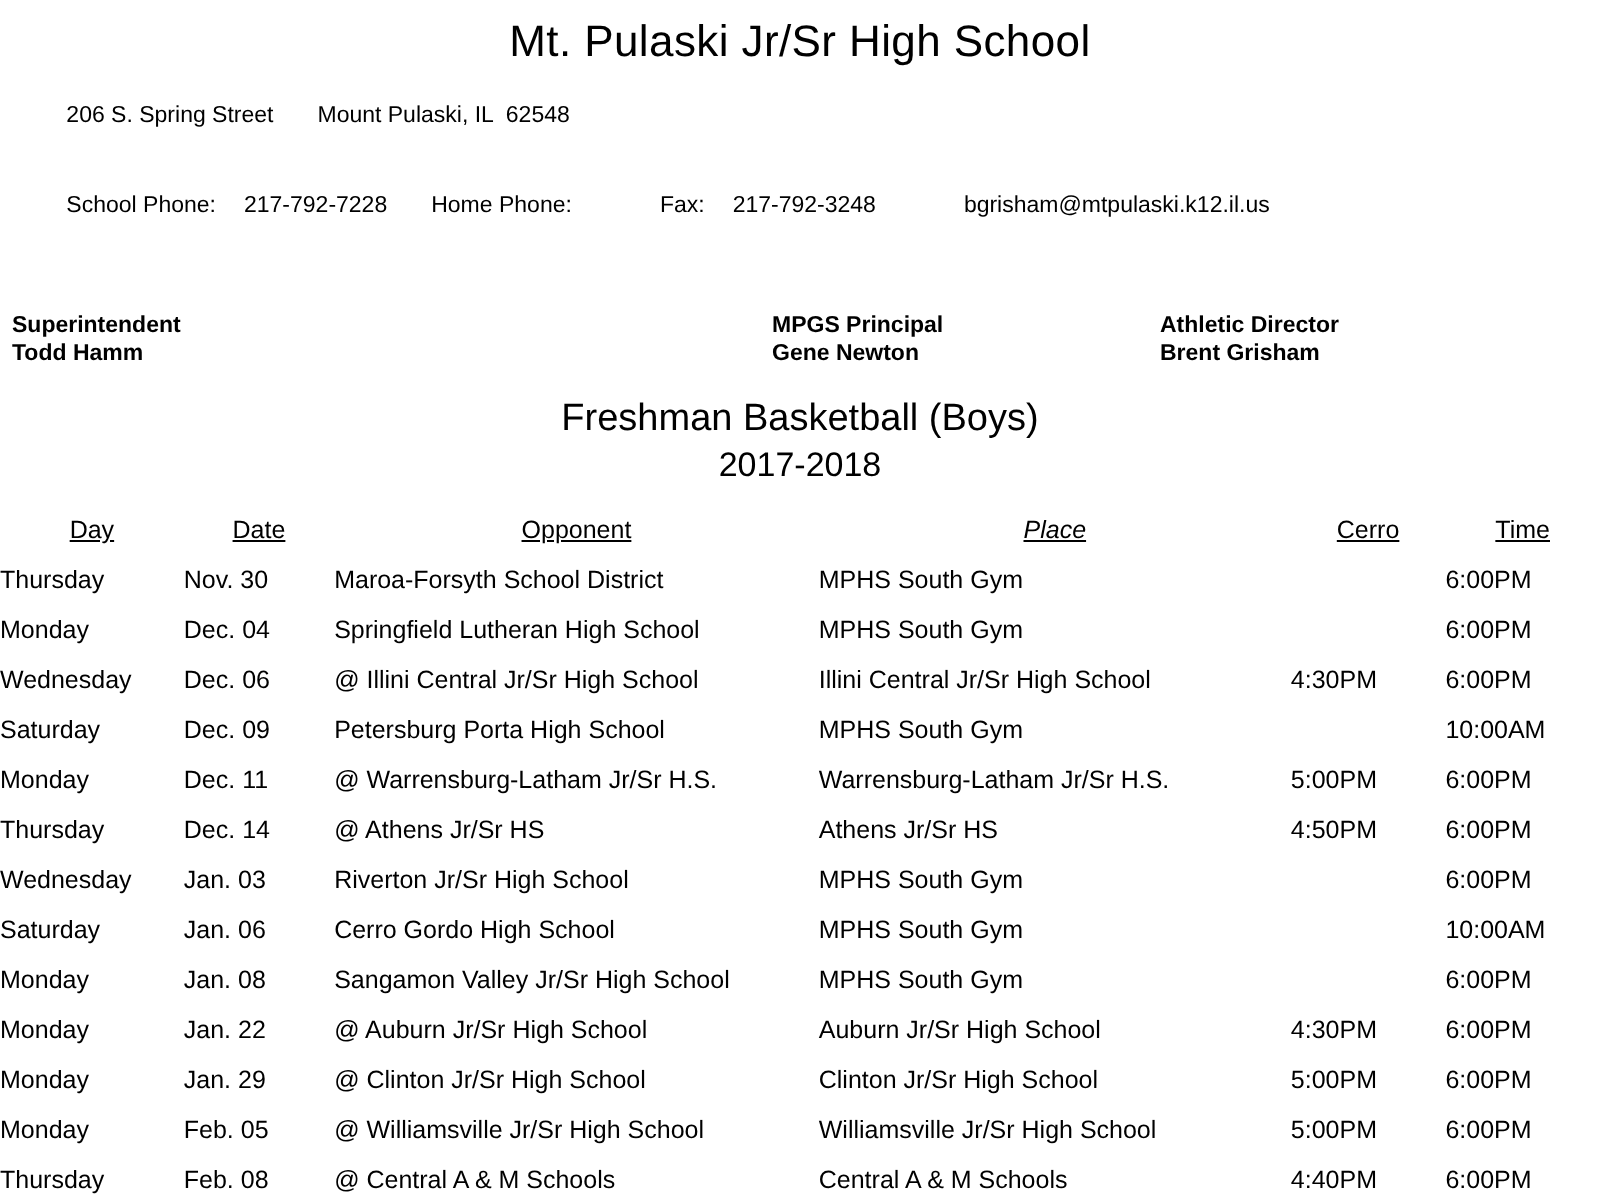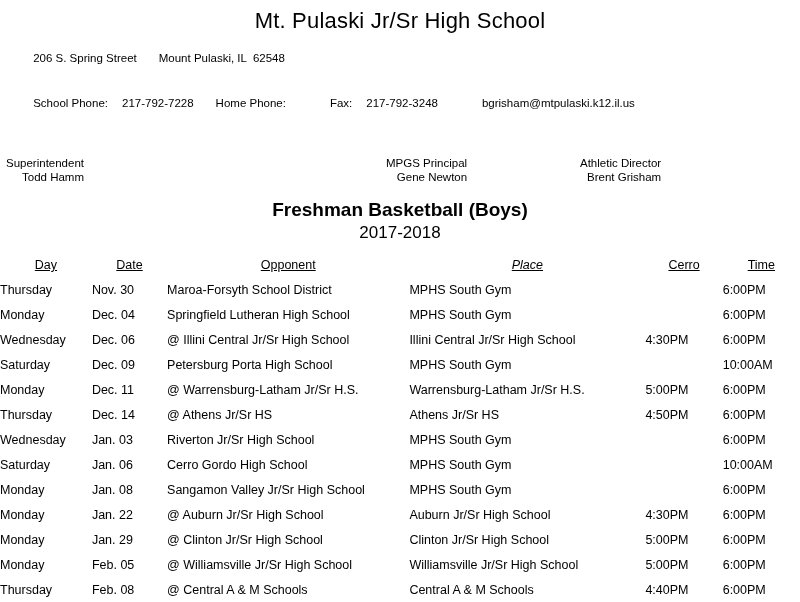--- a/index.html
+++ b/index.html
@@ -53,40 +53,41 @@
     text-align: center;
   }
   .logo svg { display:block; }
 
   
   .staff {
     margin-top: 30px;
     padding: 0 2px;
     position: relative;
     height: 38px;
+    font-weight: bold;
   }
   .staff .col {
     position: absolute;
     font-size: 11.5px;
     line-height: 14px;
   }
   .staff .col .title { display:block; }
-  .staff .col .person { display:block;text-align:right; }
+  .staff .col .person { display:block; }
   .staff-1 { left: 6px; }
   .staff-2 { left: 190px; }
   .staff-3 { left: 386px; }
   .staff-4 { left: 580px; }
 
   
   .doc-title {
     text-align: center;
     font-size: 19px;
     line-height: 24px;
     margin: 4px 0 0 0;
-    font-weight: bold;
+    font-weight: normal;
   }
   .doc-subtitle {
     text-align: center;
     font-size: 17px;
     line-height: 22px;
     margin: 0 0 14px 0;
     font-weight: normal;
   }
 
   

